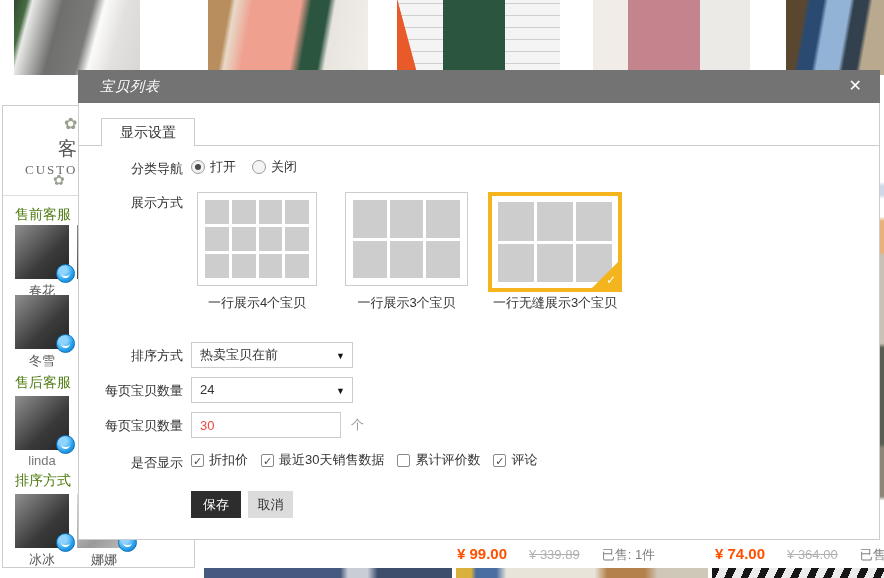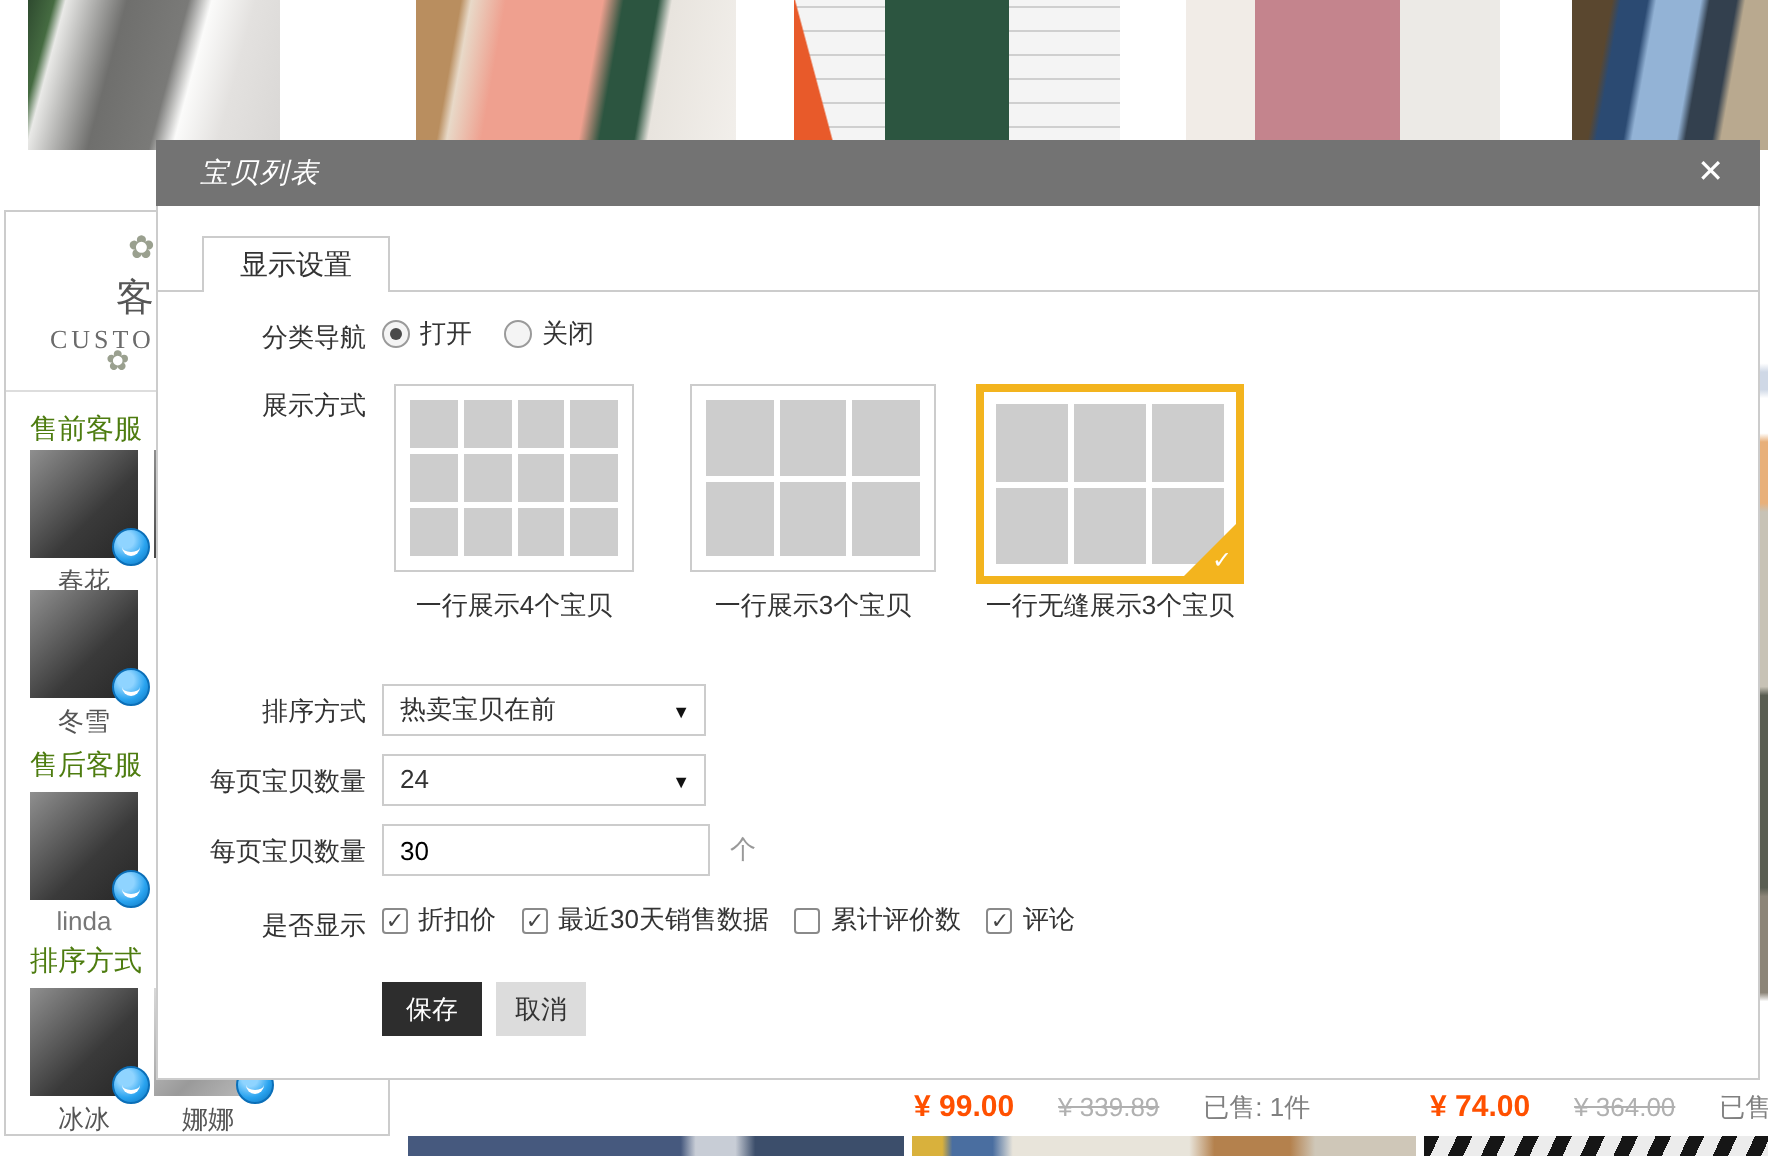--- a/index.html
+++ b/index.html
@@ -82,21 +82,21 @@
   .tcap { position:absolute; top:224px; font-size:13px; color:#333; text-align:center; }
   .c1 { left:118px; width:120px; } .c2 { left:266px; width:123px; } .c3 { left:400px; width:152px; }
 
   .select { width:162px; height:26px; border:1px solid #ccc; background:#fff; font-size:13px;
             line-height:24px; padding:0 8px; position:relative; cursor:pointer; }
   .select .arr { position:absolute; right:7px; top:0; font-size:9px; line-height:26px; color:#111; }
   .sort-row { top:272px; } .page-row { top:307px; }
   .lab-sort { top:277px; } .lab-page { top:312px; } .lab-custom { top:347px; } .lab-show { top:384px; }
   .lab-nav { top:90px; } .lab-disp { top:124px; }
   .custom-row { top:342px; display:flex; align-items:center; gap:10px; }
-  .txt { width:164px; height:26px; border:1px solid #ccc; font-size:13px; padding:0 8px; color:#000000;
+  .txt { width:150px; height:26px; border:1px solid #ccc; font-size:13px; padding:0 8px; color:#ef4444;
          font-family:"Liberation Sans","DejaVu Sans",sans-serif; }
   .unit { color:#999; font-size:13px; }
 
   .show-row { top:381px; display:flex; gap:13px; align-items:center; font-size:13px; flex-wrap:nowrap; }
   .cb { display:inline-flex; align-items:center; gap:5px; white-space:nowrap; }
   .box { width:13px; height:13px; border:1px solid #8a8a8a; background:#fff; font-size:11px; line-height:12px;
          text-align:center; color:#444; font-weight:bold; border-radius:2px; }
 
   .btn-row { top:421px; display:flex; gap:7px; }
   .btn { height:27px; font-size:13px; border:none; cursor:pointer;

